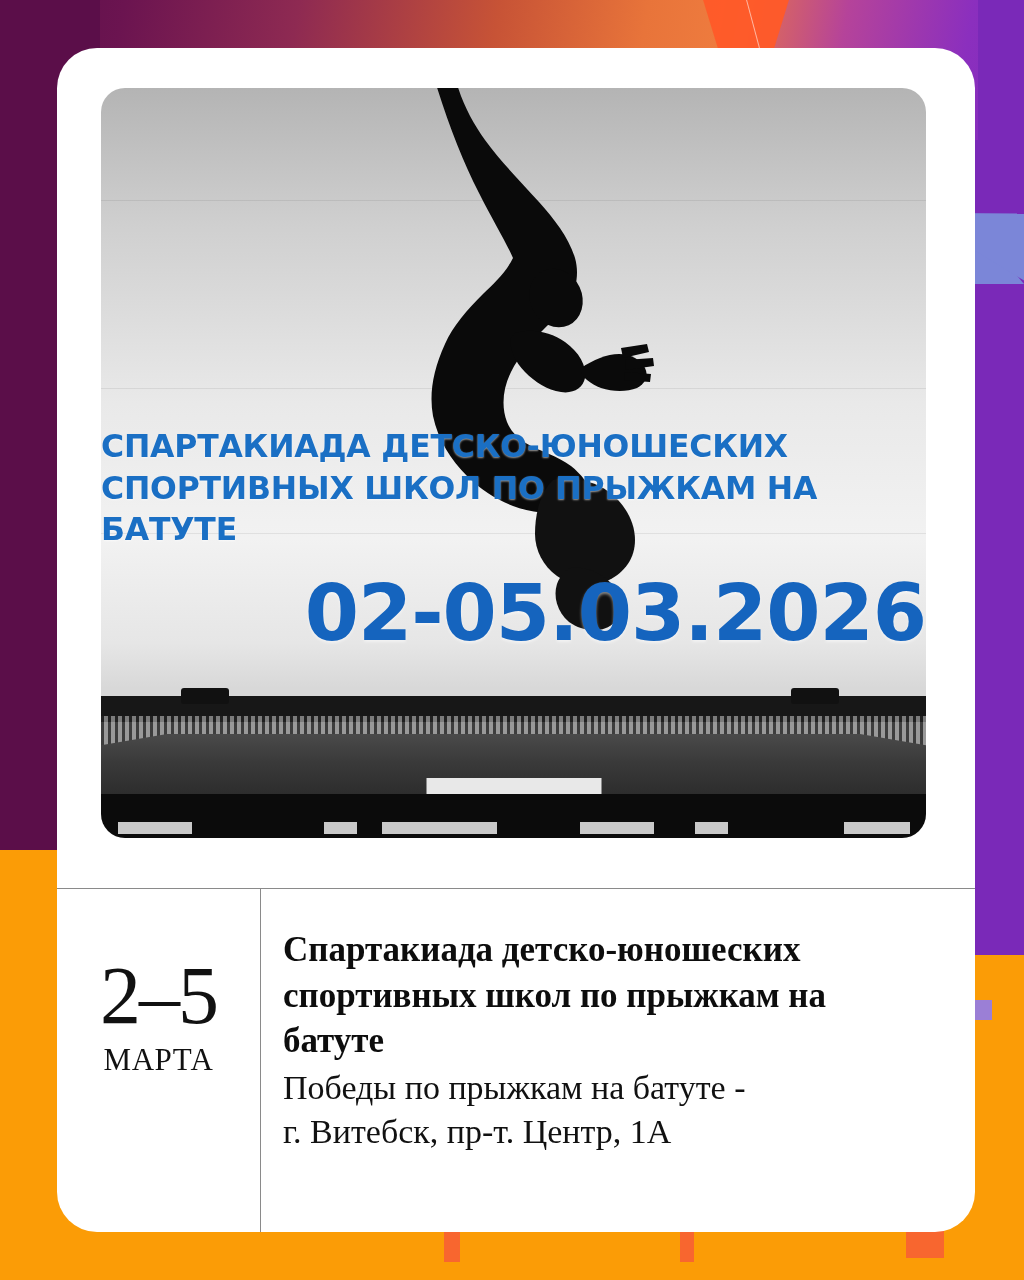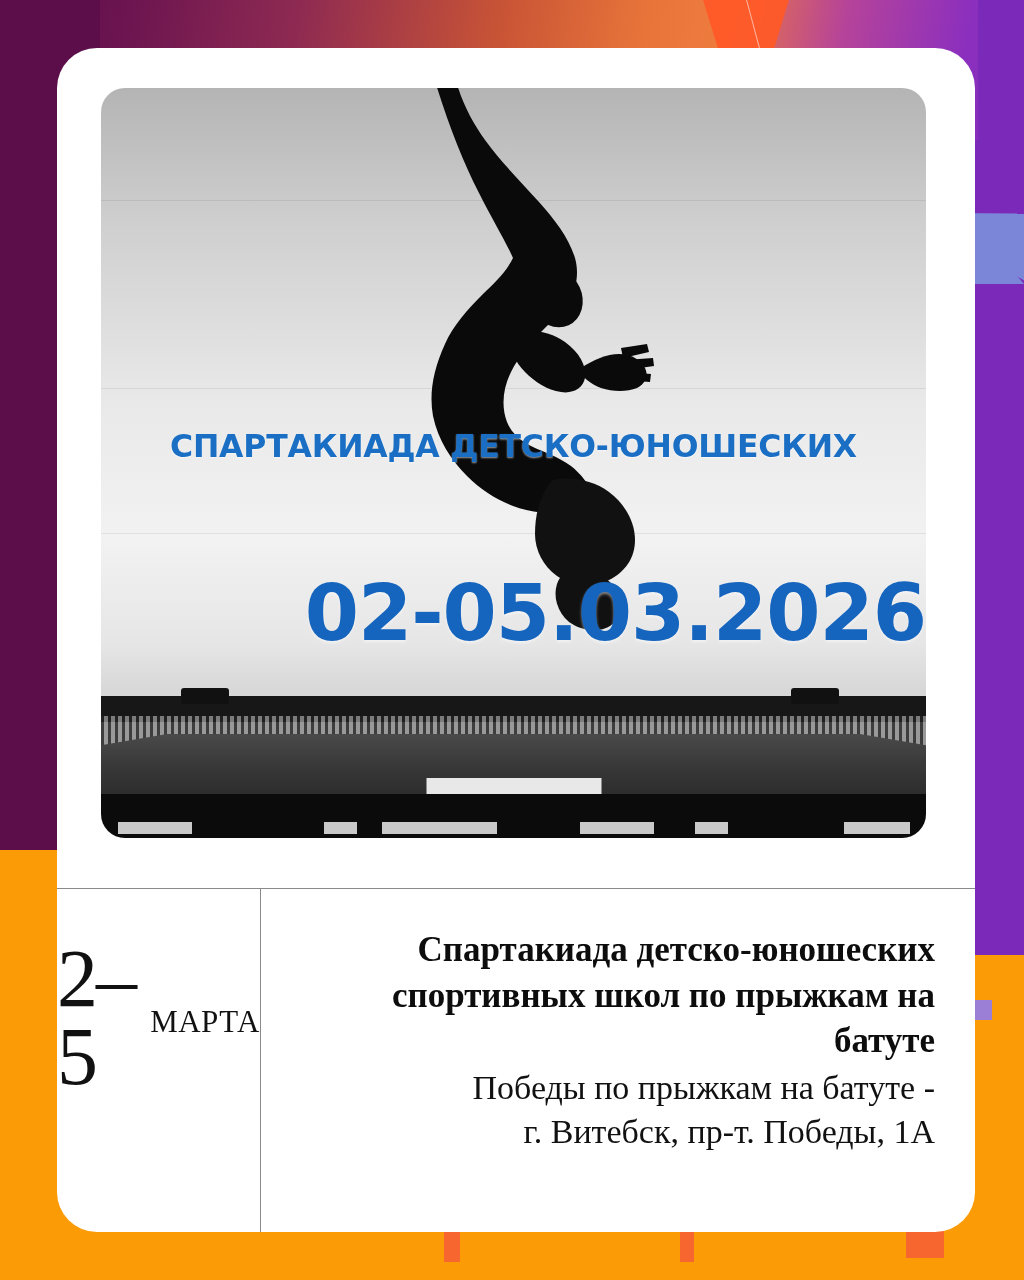--- a/index.html
+++ b/index.html
@@ -159,21 +159,21 @@
   .wl1 { top:112px; }
   .wl2 { top:300px; }
   .wl3 { top:445px; }
 
   
   .athlete { position:absolute; left:0; top:0; width:100%; height:100%; }
 
   
   .poster-title {
     position:absolute; left:0; right:0; top:338px;
-    text-align:center;
+    text-align:left;
     font-family:"DejaVu Sans", sans-serif;
     font-weight:bold;
     color:#1A6FC4;
     font-size:31.5px;
     letter-spacing:-0.2px;
     line-height:1.32;
     text-shadow:0 1px 2px rgba(255,255,255,0.6);
   }
   .poster-title .l2 { font-size:31.5px; }
   .poster-date {
@@ -210,35 +210,34 @@
 
   
   .info-rule {
     position:absolute; left:0; top:840px; width:100%; height:1px; background:#8a8a8a;
   }
   .info-div {
     position:absolute; left:203px; top:841px; width:1px; height:343px; background:#8a8a8a;
   }
   .date-col {
     position:absolute; left:0; top:841px; width:203px; height:343px;
-    display:flex; flex-direction:row; align-items:center; justify-content:center;
+    display:flex; flex-direction:column; align-items:center; justify-content:center;
     padding-bottom:86px;
   }
   .date-big {
     font-family:"Liberation Serif", serif;
     font-size:82px; line-height:0.95; color:#111; letter-spacing:-2px;
   }
   .date-month {
     font-family:"Liberation Serif", serif;
     font-size:31px; color:#111; margin-top:8px; letter-spacing:0.5px;
   }
   .text-col {
     position:absolute; left:204px; top:841px; right:0; bottom:0;
     padding:38px 40px 0 22px;
-    text-align:right;
   }
   .event-title {
     font-family:"Liberation Serif", serif;
     font-weight:bold;
     font-size:35px;
     line-height:1.30;
     color:#0d0d0d;
   }
   .event-venue {
     font-family:"Liberation Serif", serif;
@@ -354,20 +353,21 @@
         C 548 288, 544 296, 536 300
         C 526 304, 512 304, 500 300
         C 490 296, 482 290, 480 284 Z"></path>
       <path fill="#0a0a0a" d="M 520 260 l 26 -4 l 2 8 l -26 6 Z"></path>
       <path fill="#0a0a0a" d="M 524 272 l 28 -2 l 1 8 l -28 4 Z"></path>
       <path fill="#0a0a0a" d="M 524 284 l 26 2 l -1 8 l -26 -2 Z"></path>
     </svg>
 
     <div class="poster-title">
       <div>СПАРТАКИАДА ДЕТСКО-ЮНОШЕСКИХ</div>
+      <div class="l2">СПОРТИВНЫХ ШКОЛ ПО ПРЫЖКАМ НА БАТУТЕ</div>
     </div>
 
     <div class="poster-date">02-05.03.2026</div>
 
     <div class="tramp">
       <div class="tramp-frame"></div>
       <div class="tramp-top-clamp ttc1"></div>
       <div class="tramp-top-clamp ttc2"></div>
       <div class="tramp-springs"></div>
       <div class="tramp-pad"></div>
@@ -388,16 +388,16 @@
 
   <div class="date-col">
     <div class="date-big">2–5</div>
     <div class="date-month">МАРТА</div>
   </div>
 
   <div class="text-col">
     <div class="event-title">Спартакиада детско-юношеских спортивных школ по прыжкам на батуте</div>
     <div class="event-venue">
       <div>Победы по прыжкам на батуте -</div>
-      <div>г. Витебск, пр-т. Победы, 1А</div>
+      <div>г. Витебск, пр-т. Центр, 1А</div>
     </div>
   </div>
 </div>
 
 </body></html>

